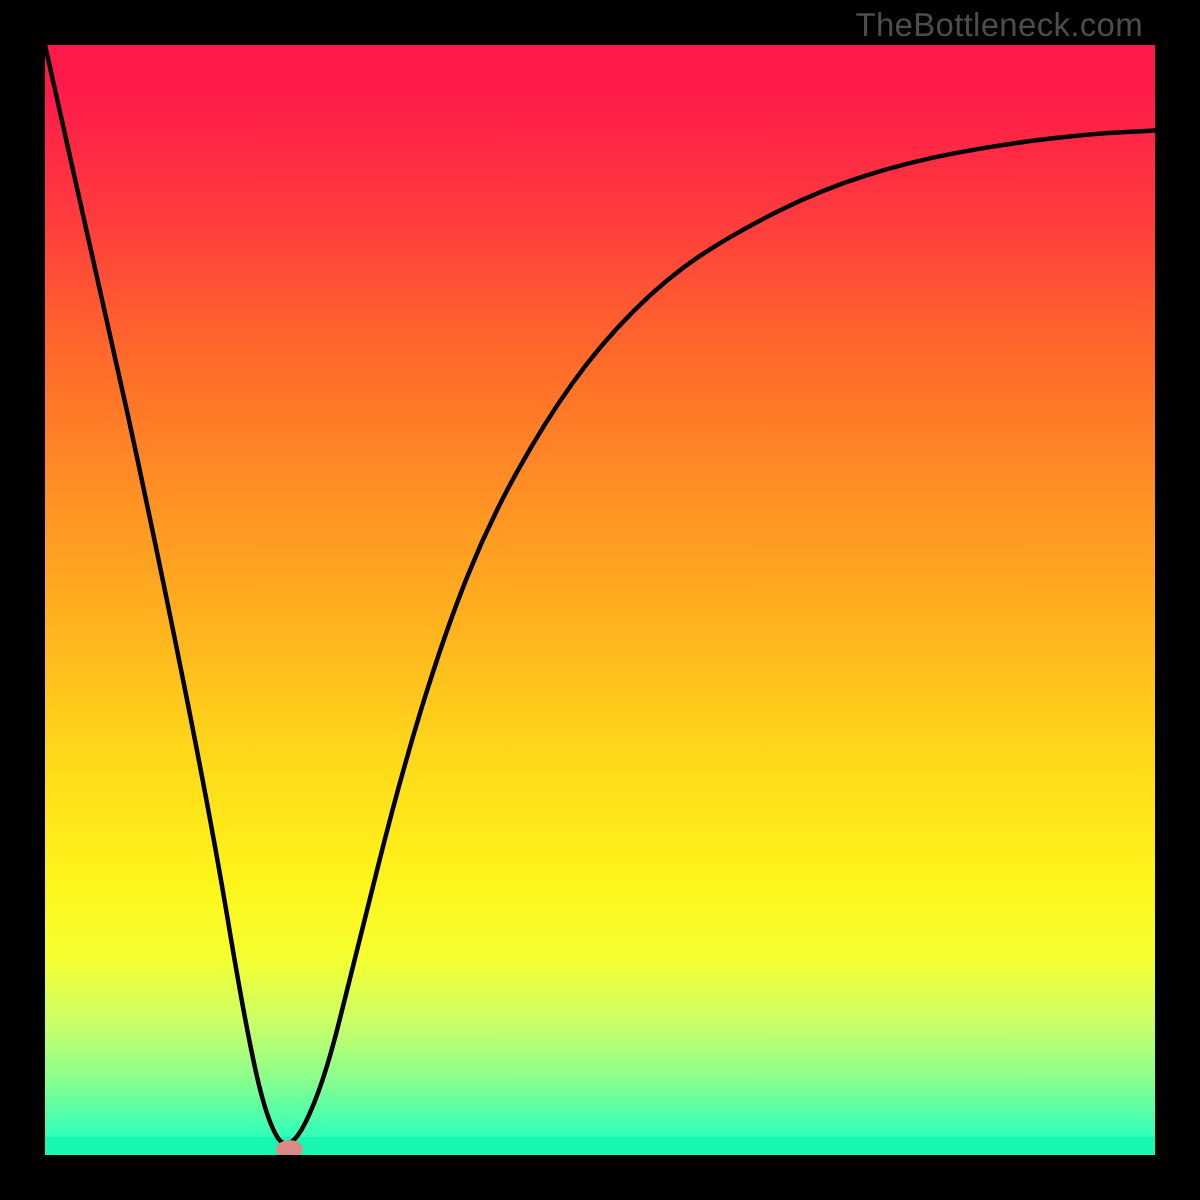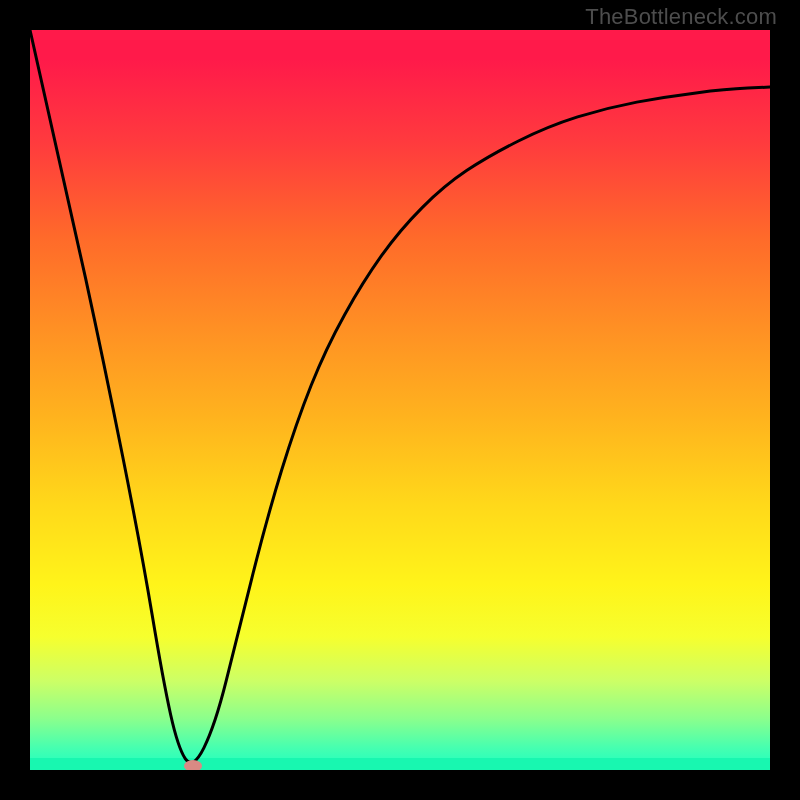--- a/index.html
+++ b/index.html
@@ -63,21 +63,21 @@
     position: absolute;
     width: 18px;
     height: 12px;
     background: #d98a84;
     border-radius: 50%;
     transform: translate(-50%, -50%);
   }
   .watermark {
     position: absolute;
     top: 4px;
-    right: 23px;
+    right: 38px;
     color: #4d4d4d;
     font-size: 22px;
     font-weight: 500;
     letter-spacing: 0.2px;
   }
 </style>
 </head>
 <body>
 
 <div class="frame">

